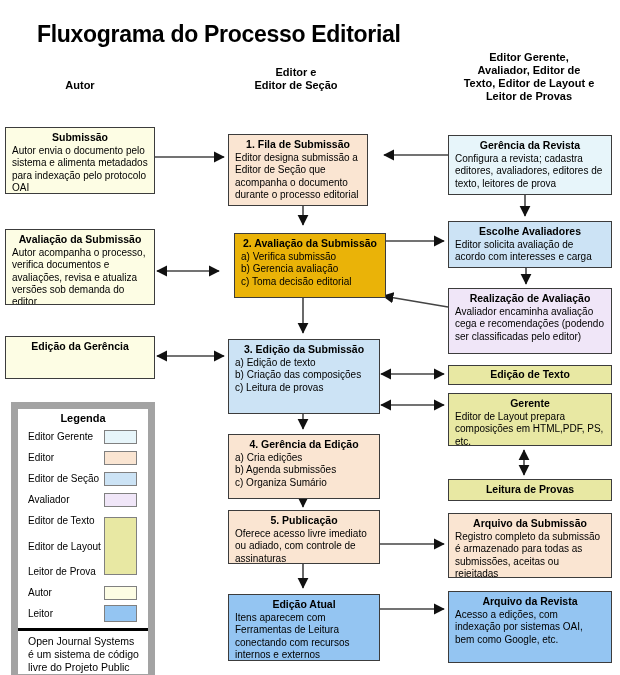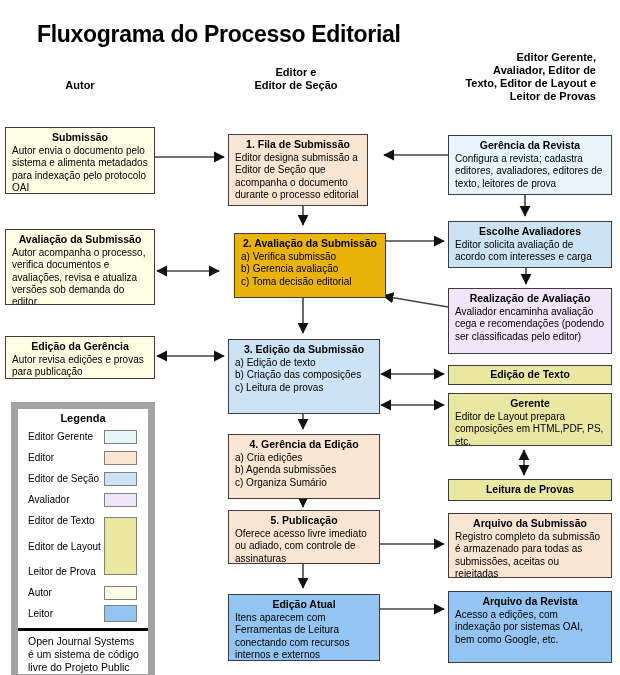--- a/index.html
+++ b/index.html
@@ -7,21 +7,21 @@
     position:relative;width:620px;height:675px;background:#ffffff;
     font-family:"Liberation Sans",sans-serif;color:#000;overflow:hidden;margin-top:16px;
   }
   #page-title{
     position:absolute;left:37px;top:5px;font-size:23px;font-weight:bold;
     letter-spacing:-0.3px;white-space:nowrap;
   }
   .col-header{position:absolute;font-size:11px;font-weight:bold;line-height:1.18;}
   #hdr-author{left:40px;top:63px;width:80px;text-align:center;}
   #hdr-editor{left:230px;top:50px;width:132px;text-align:center;}
-  #hdr-manager{left:462px;top:35px;width:134px;text-align:right;}
+  #hdr-manager{left:462px;top:35px;width:134px;text-align:center;}
   .box{
     position:absolute;box-sizing:border-box;border:1px solid #3c3c3c;
     padding:3px 6px;overflow:hidden;
   }
   .box-title{font-size:10.5px;font-weight:bold;text-align:center;line-height:1.25;}
   .box-body{font-size:10px;line-height:1.22;text-align:left;white-space:pre-line;margin-top:1px;}
   .title-only{display:flex;align-items:center;justify-content:center;}
   .title-only .box-title{margin:0;}
   #arrows{position:absolute;left:0;top:0;pointer-events:none;}
   
@@ -89,21 +89,20 @@
   <div class="box" style="left: 5px; top: 111px; width: 150px; height: 67px; background-color: rgb(253, 253, 228);">
     <div class="box-title">Submissão</div>
     <div class="box-body">Autor envia o documento pelo sistema e alimenta metadados para indexação pelo protocolo OAI</div>
   </div>
   <div class="box" style="left: 5px; top: 213px; width: 150px; height: 76px; background-color: rgb(253, 253, 228);">
     <div class="box-title">Avaliação da Submissão</div>
     <div class="box-body">Autor acompanha o processo, verifica documentos e avaliações, revisa e atualiza versões sob demanda do editor</div>
   </div>
   <div class="box" style="left: 5px; top: 320px; width: 150px; height: 43px; background-color: rgb(253, 253, 228);">
     <div class="box-title">Edição da Gerência</div>
-    <div class="box-body">Autor revisa edições e provas para publicação</div>
   </div>
 
   <div class="box" style="left: 228px; top: 118px; width: 140px; height: 72px; background-color: rgb(250, 229, 210);">
     <div class="box-title">1. Fila de Submissão</div>
     <div class="box-body">Editor designa submissão a Editor de Seção que acompanha o documento durante o processo editorial</div>
   </div>
   <div class="box" style="left: 234px; top: 217px; width: 152px; height: 65px; background-color: #eab308;">
     <div class="box-title">2. Avaliação da Submissão</div>
     <div class="box-body">a) Verifica submissão
 b) Gerencia avaliação

